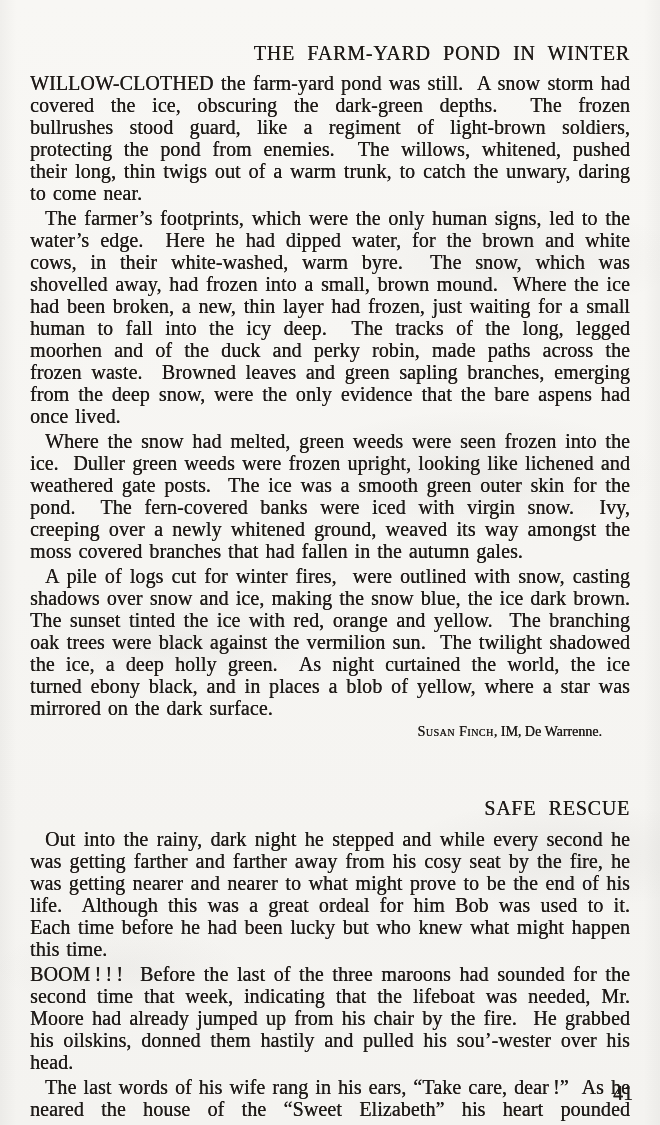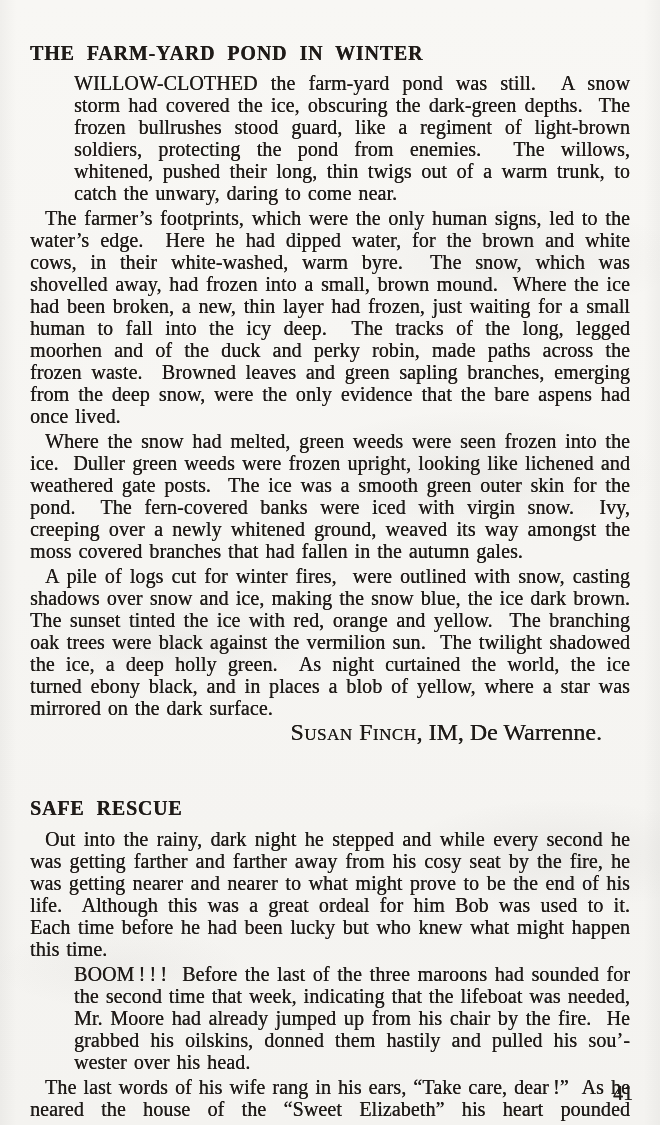--- a/index.html
+++ b/index.html
@@ -26,22 +26,22 @@
     position: relative;
     box-sizing: border-box;
     width: 660px;
     height: 1125px;
     padding: 42px 30px 0 30px;
   }
   h1.article-title {
     margin: 0 0 7px 0;
     font-size: 20px;
     line-height: 23px;
-    font-weight: bold;
-    text-align: left;
+    font-weight: normal;
+    text-align: right;
     letter-spacing: 0.8px;
     word-spacing: 0.32em;
     text-shadow: 0.25px 0 0 currentColor;
   }
   article.second h1.article-title {
     margin-top: 54px;
     margin-bottom: 8px;
   }
   p.body-text {
     margin: 3px 0 0 0;
@@ -49,28 +49,27 @@
     line-height: 22px;
     text-align: justify;
     text-indent: 15px;
     word-spacing: 0.09em;
     letter-spacing: 0.1px;
     white-space: pre-wrap;
     text-shadow: 0.22px 0 0 currentColor;
   }
   p.body-text.noindent {
     text-indent: 0;
-    margin-left: 44px;
   }
   p.body-text.continues {
     text-align-last: justify;
   }
   p.byline {
     margin: 2px 0 12px 0;
-    font-size: 24px;
+    font-size: 14px;
     line-height: 22px;
     text-align: right;
     padding-right: 28px;
     text-shadow: 0.22px 0 0 currentColor;
   }
   .byline .sc {
     font-variant: small-caps;
     letter-spacing: 0.5px;
   }
   .page-number {

